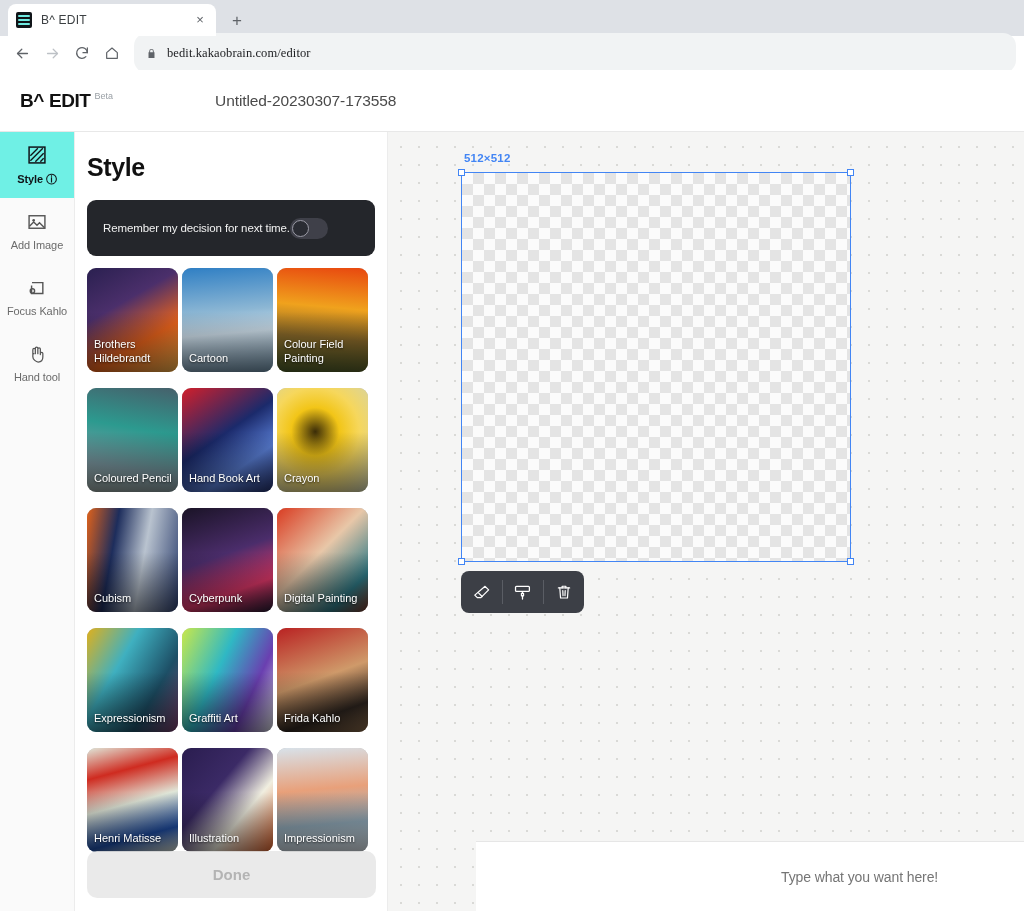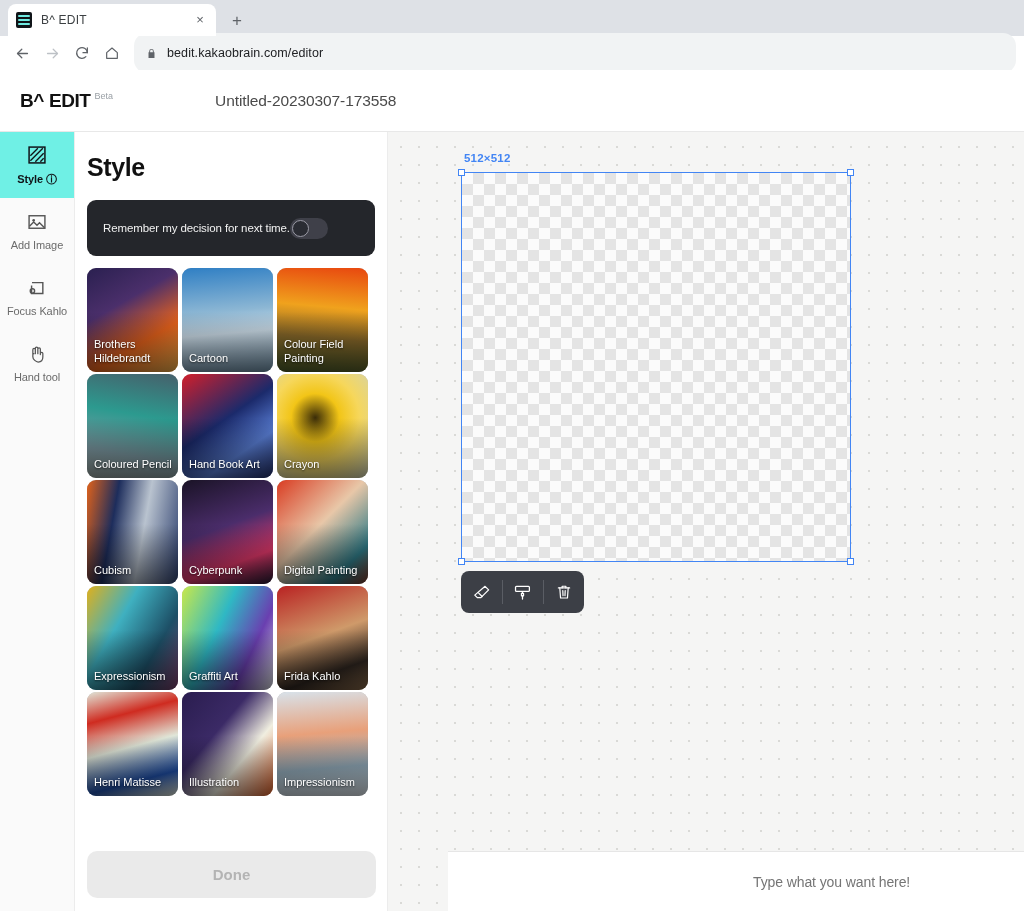--- a/index.html
+++ b/index.html
@@ -43,21 +43,21 @@
     padding: 0 8px; gap: 2px;
   }
   .nav-btn {
     width: 28px; height: 28px; display: flex; align-items: center; justify-content: center;
     color: #5f6368; border-radius: 50%;
   }
   .nav-btn.disabled { color: #bdc1c6; }
   .nav-btn svg { display: block; }
   .omnibox {
     flex: 1; height: 40px; background: #f1f3f4; border-radius: 13px;
-    display: flex; align-items: center; padding: 1px 12px; margin-left: 6px;
+    display: flex; align-items: center; padding: 1px 12px; margin-left: 6px; font-family: Liberation Serif, serif;
   }
   .lock-icon { margin-right: 10px; display: flex; align-items: center; }
   .omnibox-url { font-size: 12.5px; color: #202124; letter-spacing: .1px; }
   .chrome-divider { height: 1px; background: #cfd2d6; }
 
   
   .app-header {
     height: 62px; background: #fff; display: flex; align-items: center;
     border-bottom: 1px solid #e8e8e8; position: relative;
   }
@@ -98,21 +98,21 @@
     width: 38px; height: 21px; border-radius: 11px; background: #3f4049;
     position: relative; flex: 0 0 38px;
   }
   .toggle .knob {
     position: absolute; left: 2px; top: 2px; width: 17px; height: 17px;
     border-radius: 50%; background: #2a2c33; border: 1.5px solid #9b9ba6;
   }
 
   .style-grid {
     margin: 12px 0 0 12px; display: grid; grid-template-columns: repeat(3, 91px);
-    gap: 2px 4px; width: 289px;
+    gap: 16px 4px; width: 289px;
   }
   .style-card {
     width: 91px; height: 104px; border-radius: 9px; position: relative;
     overflow: hidden; background: #bbb;
   }
   .style-card .art { position: absolute; inset: 0; }
   .style-card .shade {
     position: absolute; left: 0; right: 0; bottom: 0; height: 58%;
     background: linear-gradient(to top, rgba(0,0,0,.55), rgba(0,0,0,0));
   }
@@ -166,21 +166,21 @@
     width: 41px; height: 42px; display: flex; align-items: center; justify-content: center;
     color: #fff; position: relative;
   }
   .ft-btn + .ft-btn::before {
     content: ""; position: absolute; left: 0; top: 9px; bottom: 9px; width: 1px;
     background: #5a5d64;
   }
 
   
   .prompt-bar {
-    position: absolute; left: 60px; right: 0; bottom: 0; height: 60px;
+    position: absolute; left: 88px; right: 0; bottom: 0; height: 70px;
     background: #ffffff; border-top: 1px solid #e6e6e6; z-index: 2;
     display: flex; align-items: center;
   }
   .prompt-input {
     font-size: 14px; color: #8d8d8d; margin-left: 305px; letter-spacing: -.1px;
     border: none; outline: none; background: transparent; width: 400px;
     font-family: "Liberation Sans", sans-serif;
   }
   
   .style-panel { z-index: 5; }

